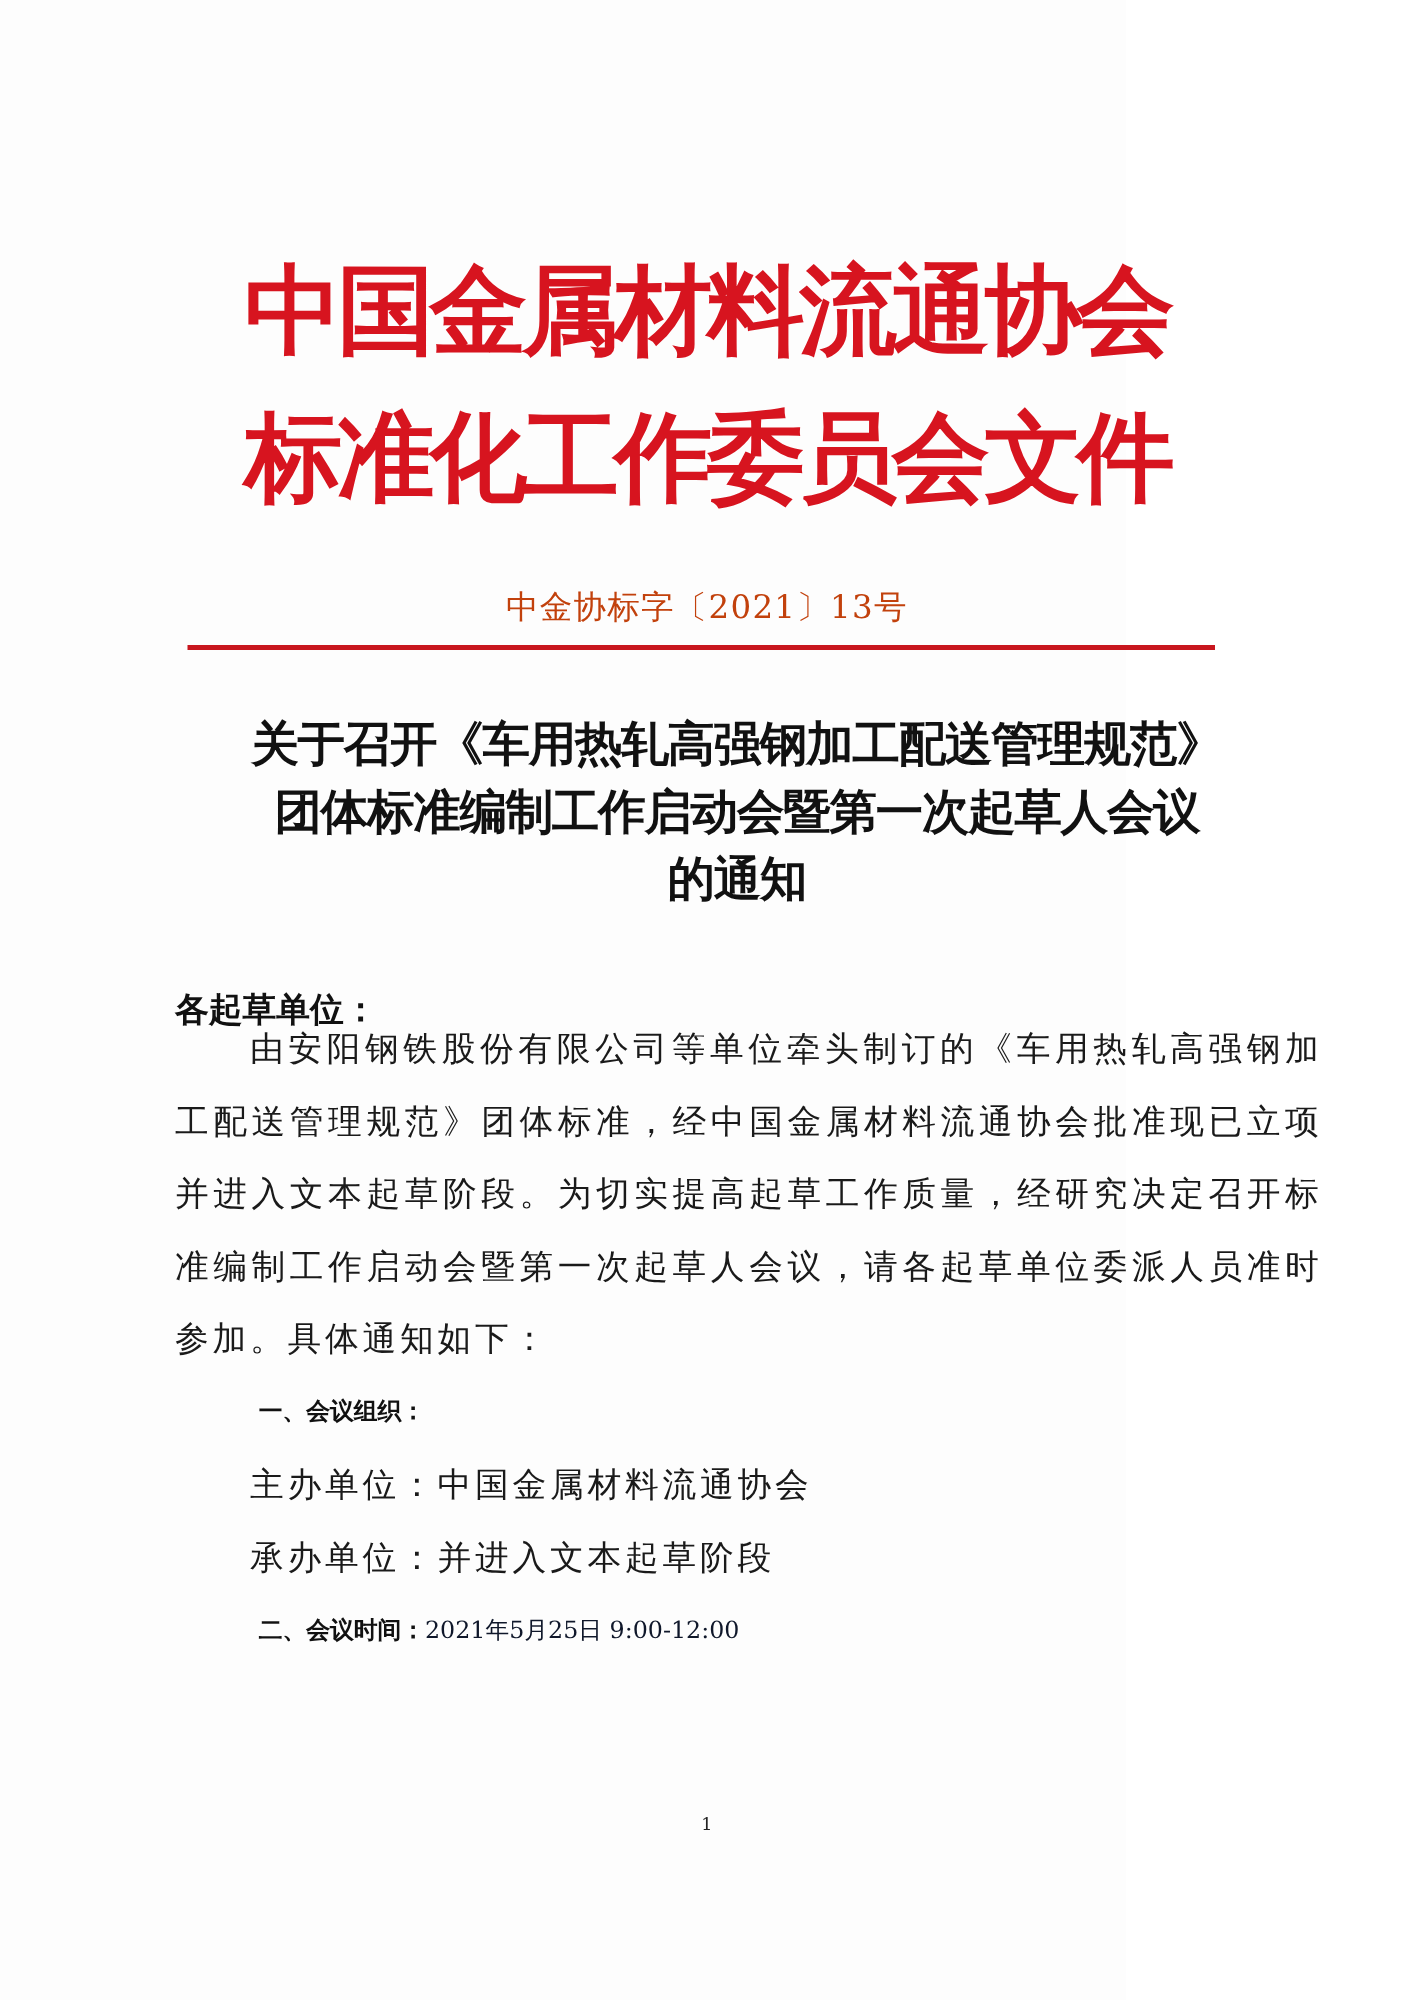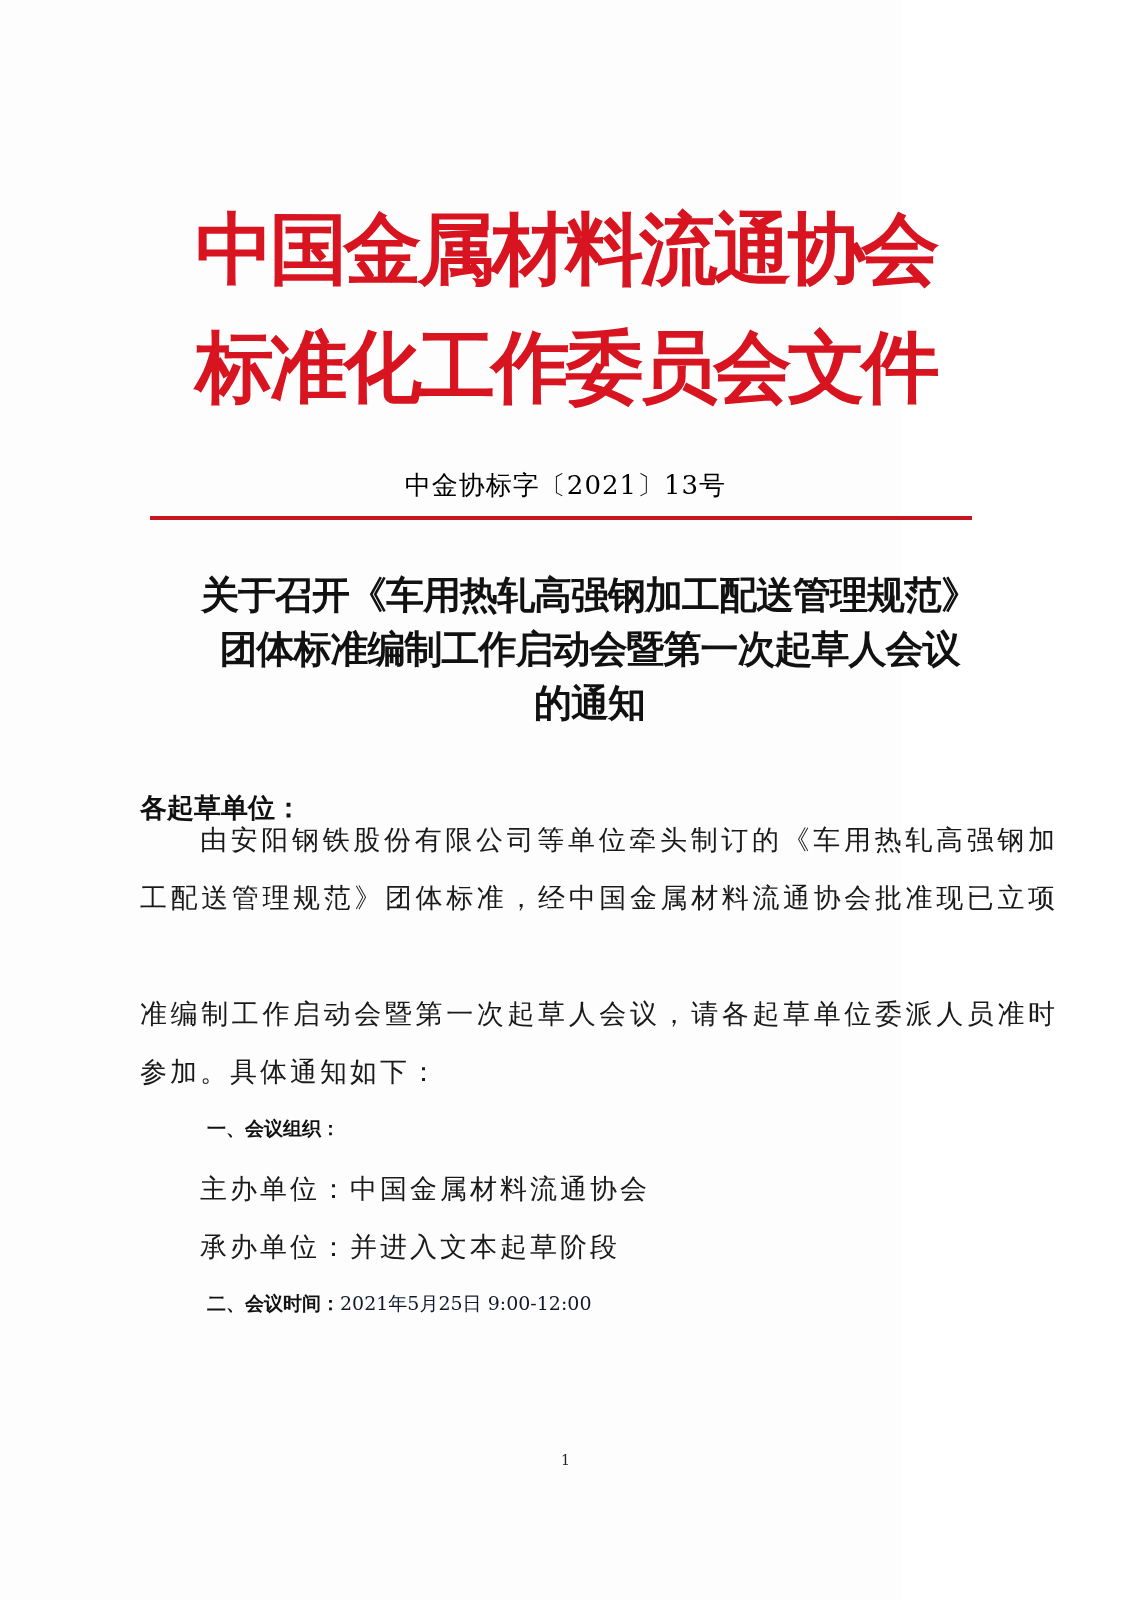--- a/index.html
+++ b/index.html
@@ -37,21 +37,21 @@
     .header-line1 { top: 210px; }
     .header-line2 { top: 328px; }
     .doc-number {
       position: absolute;
       top: 468px;
       left: 0;
       width: 1131px;
       text-align: center;
       font-family: "DejaVu Serif", "Liberation Serif", serif;
       font-size: 26px;
-      color: #000000;
+      color: #c2410c;
       letter-spacing: 1px;
     }
     .red-rule {
       position: absolute;
       left: 150px;
       top: 516px;
       width: 822px;
       height: 4px;
       background: #c8161e;
     }
@@ -134,20 +134,21 @@
   <div class="red-rule"></div>
 
   <div class="notice-title nt1">关于召开《车用热轧高强钢加工配送管理规范》</div>
   <div class="notice-title nt2">团体标准编制工作启动会暨第一次起草人会议</div>
   <div class="notice-title nt3">的通知</div>
 
   <div class="salutation">各起草单位：</div>
 
   <div class="body-line" style="left:200px; top:826px; width:855px; text-align:justify; text-align-last:justify;">由安阳钢铁股份有限公司等单位牵头制订的《车用热轧高强钢加</div>
   <div class="body-line justify" style="top:884px;">工配送管理规范》团体标准，经中国金属材料流通协会批准现已立项</div>
+  <div class="body-line justify" style="top:942px;">并进入文本起草阶段。为切实提高起草工作质量，经研究决定召开标</div>
   <div class="body-line justify" style="top:1000px;">准编制工作启动会暨第一次起草人会议，请各起草单位委派人员准时</div>
   <div class="body-line" style="left:140px; top:1058px; letter-spacing:3px;">参加。具体通知如下：</div>
 
   <div class="section-head" style="top:1116px;">一、会议组织：</div>
 
   <div class="body-line indent" style="top:1175px;">
     <span>主办单位：</span><span>中国金属材料流通协会</span>
   </div>
 
   <div class="body-line indent" style="top:1233px;">

